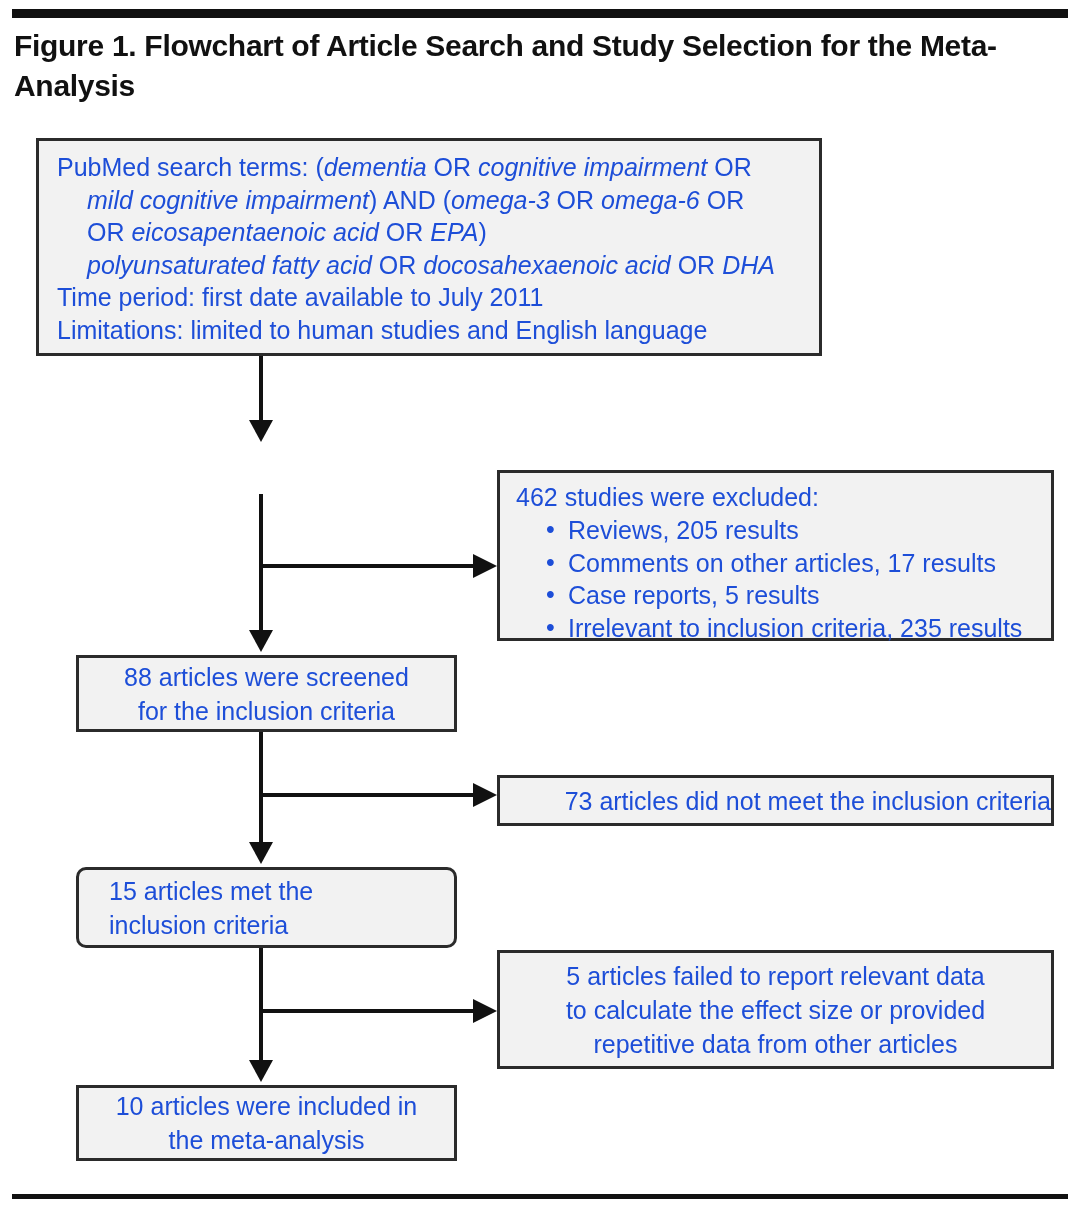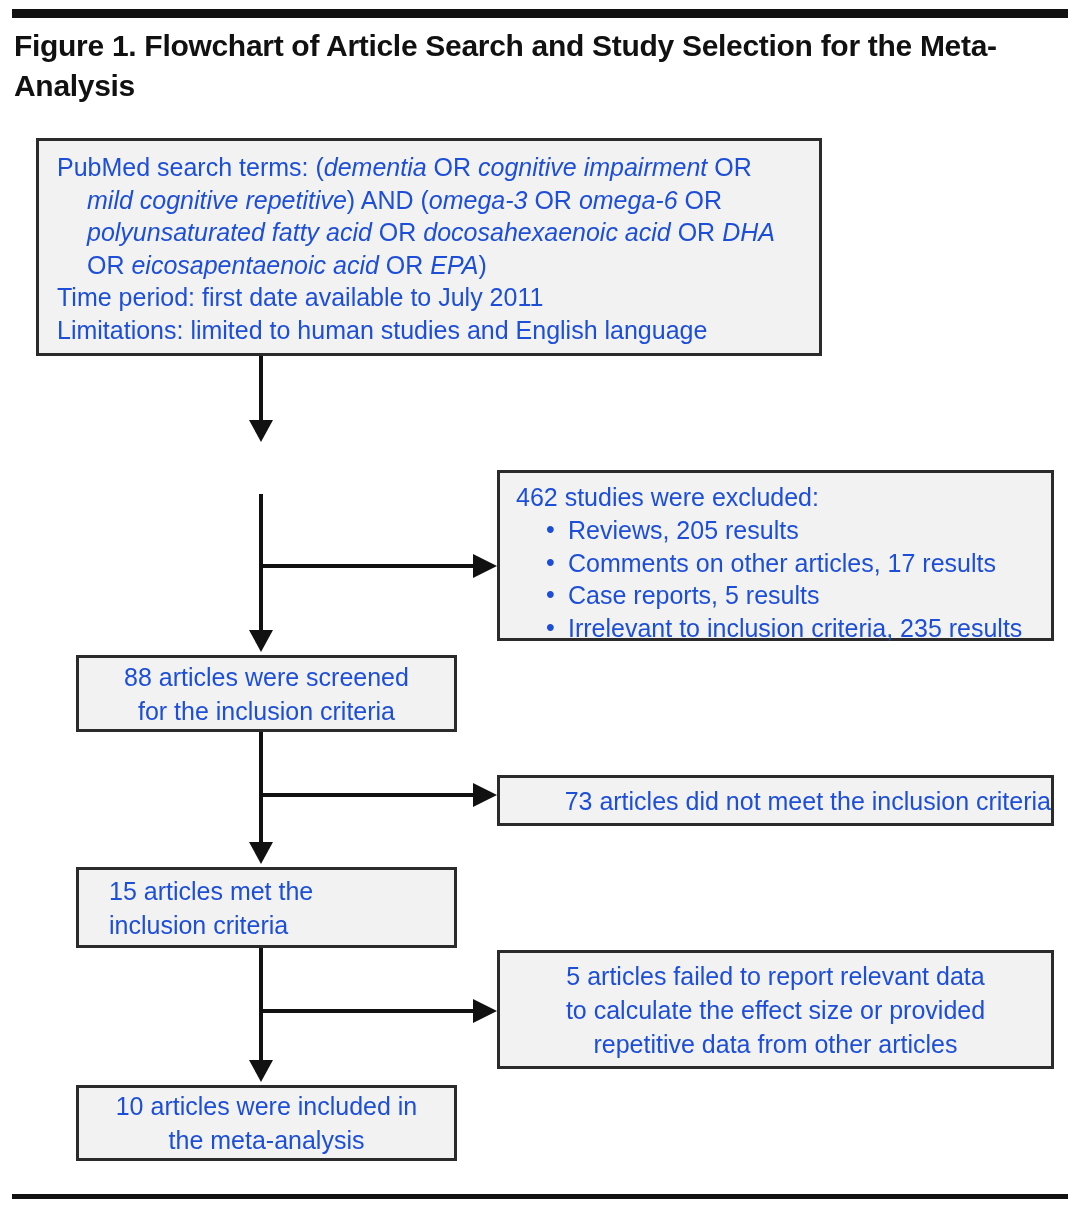--- a/index.html
+++ b/index.html
@@ -124,20 +124,21 @@
     padding-left: 12px;
     text-align: right;
     margin-top: 15px;
   }
 
   .box-15 {
     left: 76px; top: 867px;
     width: 381px; height: 81px;
     padding-left: 30px;
     text-align: left;
+    border-radius: 10px;
   }
 
   .box-5 {
     left: 497px; top: 950px;
     width: 557px; height: 119px;
   }
 
   .box-10 {
     left: 76px; top: 1085px;
     width: 381px; height: 76px;
@@ -175,23 +176,23 @@
 <body>
 
 <div class="page">
 
   <div class="rule-top"></div>
 
   <div class="title">Figure 1. Flowchart of Article Search and Study Selection for the Meta-Analysis</div>
 
   <div class="fbox box-search left">
     <span class="ln"><span>PubMed search terms: (</span><i>dementia</i><span> OR </span><i>cognitive impairment</i><span> OR</span></span>
-    <span class="ln ind"><i>mild cognitive repetitive</i><span>) AND (</span><i>omega-3</i><span> OR </span><i>omega-6</i><span> OR</span></span>
+    <span class="ln ind"><i>mild cognitive impairment</i><span>) AND (</span><i>omega-3</i><span> OR </span><i>omega-6</i><span> OR</span></span>
+    <span class="ln ind"><span>OR </span><i>eicosapentaenoic acid</i><span> OR </span><i>EPA</i><span>)</span></span>
     <span class="ln ind"><i>polyunsaturated fatty acid</i><span> OR </span><i>docosahexaenoic acid</i><span> OR </span><i>DHA</i></span>
-    <span class="ln ind"><span>OR </span><i>eicosapentaenoic acid</i><span> OR </span><i>EPA</i><span>)</span></span>
     <span class="ln">Time period: first date available to July 2011</span>
     <span class="ln">Limitations: limited to human studies and English language</span>
   </div>
 
   <div class="vline" style="top:356px; height:66px;"></div>
   <div class="arrow-down" style="top:420px;"></div>
 
 
   <div class="vline" style="top:494px; height:138px;"></div>
   <div class="arrow-down" style="top:630px;"></div>

